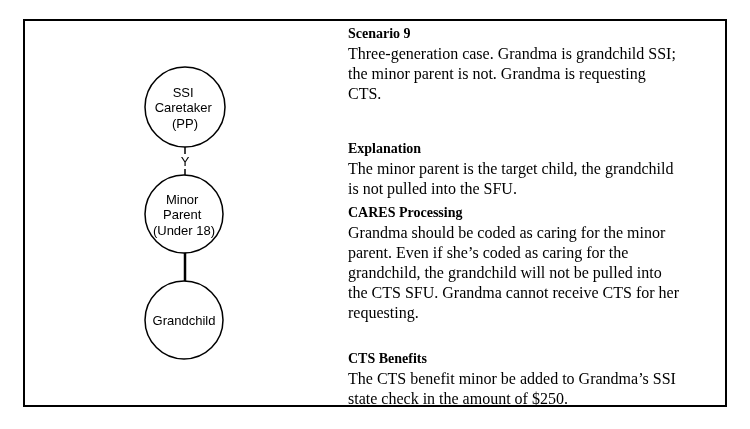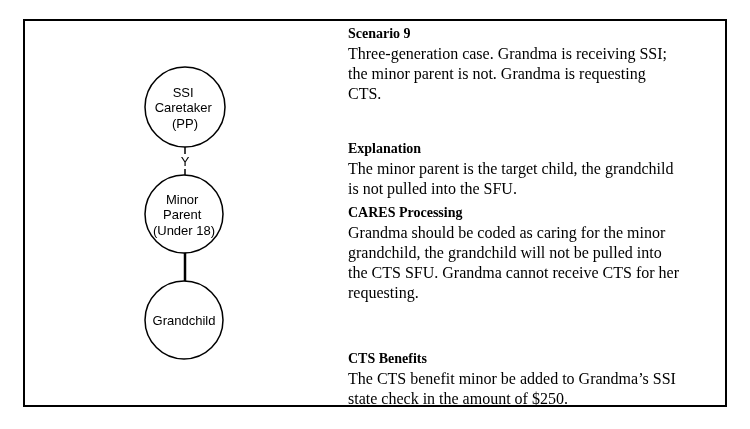--- a/index.html
+++ b/index.html
@@ -104,34 +104,35 @@
     <g>
       <circle cx="184" cy="320" r="39"></circle>
       <text>
         <tspan x="184" y="325">Grandchild</tspan>
       </text>
     </g>
   </svg>
 
   <div class="section sec-0">
     <div class="sec-heading">Scenario 9</div>
-    <div class="body-line">Three-generation case. Grandma is receiving SSI;</div>
+    <div class="body-line">Three-generation case. Grandma is grandchild SSI;</div>
     <div class="body-line">the minor parent is not. Grandma is requesting</div>
     <div class="body-line">CTS.</div>
   </div>
 
   <div class="section sec-1">
     <div class="sec-heading">Explanation</div>
     <div class="body-line">The minor parent is the target child, the grandchild</div>
     <div class="body-line">is not pulled into the SFU.</div>
   </div>
 
   <div class="section sec-2">
     <div class="sec-heading">CARES Processing</div>
     <div class="body-line">Grandma should be coded as caring for the minor</div>
+    <div class="body-line">parent. Even if she’s coded as caring for the</div>
     <div class="body-line">grandchild, the grandchild will not be pulled into</div>
     <div class="body-line">the CTS SFU. Grandma cannot receive CTS for her</div>
     <div class="body-line">requesting.</div>
   </div>
 
   <div class="section sec-3">
     <div class="sec-heading">CTS Benefits</div>
     <div class="body-line">The CTS benefit minor be added to Grandma’s SSI</div>
     <div class="body-line">state check in the amount of $250.</div>
   </div>

